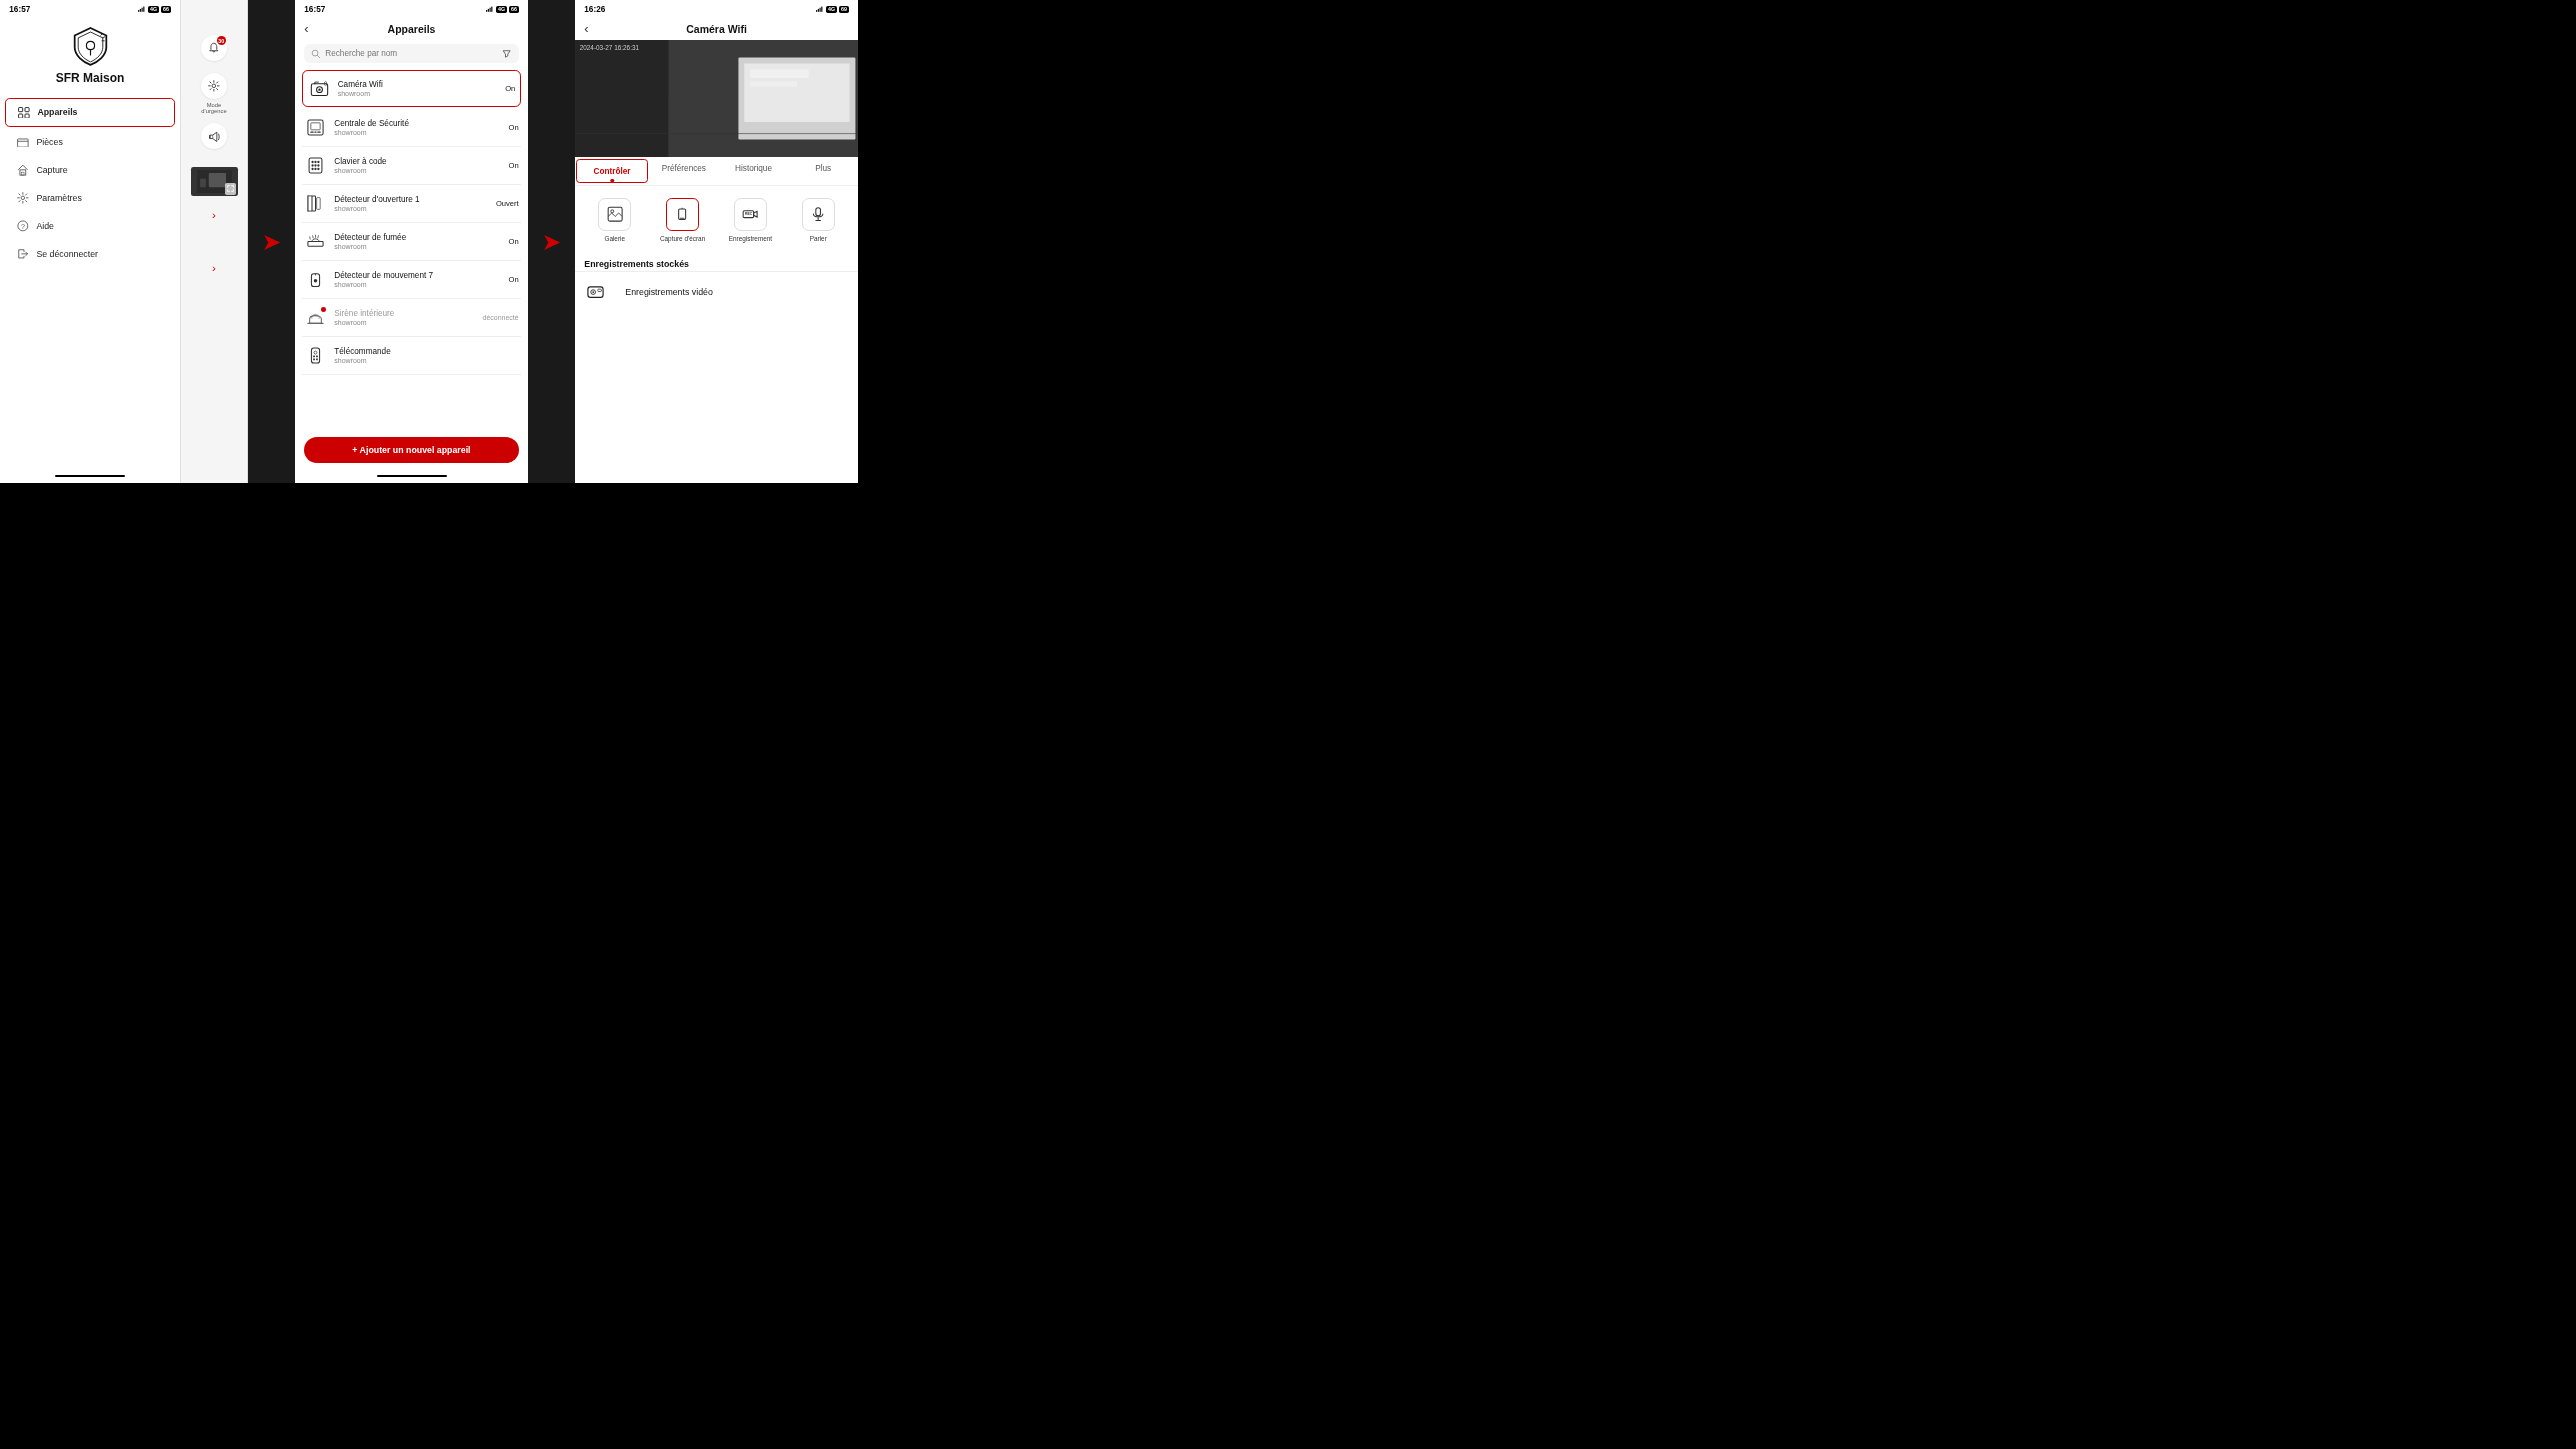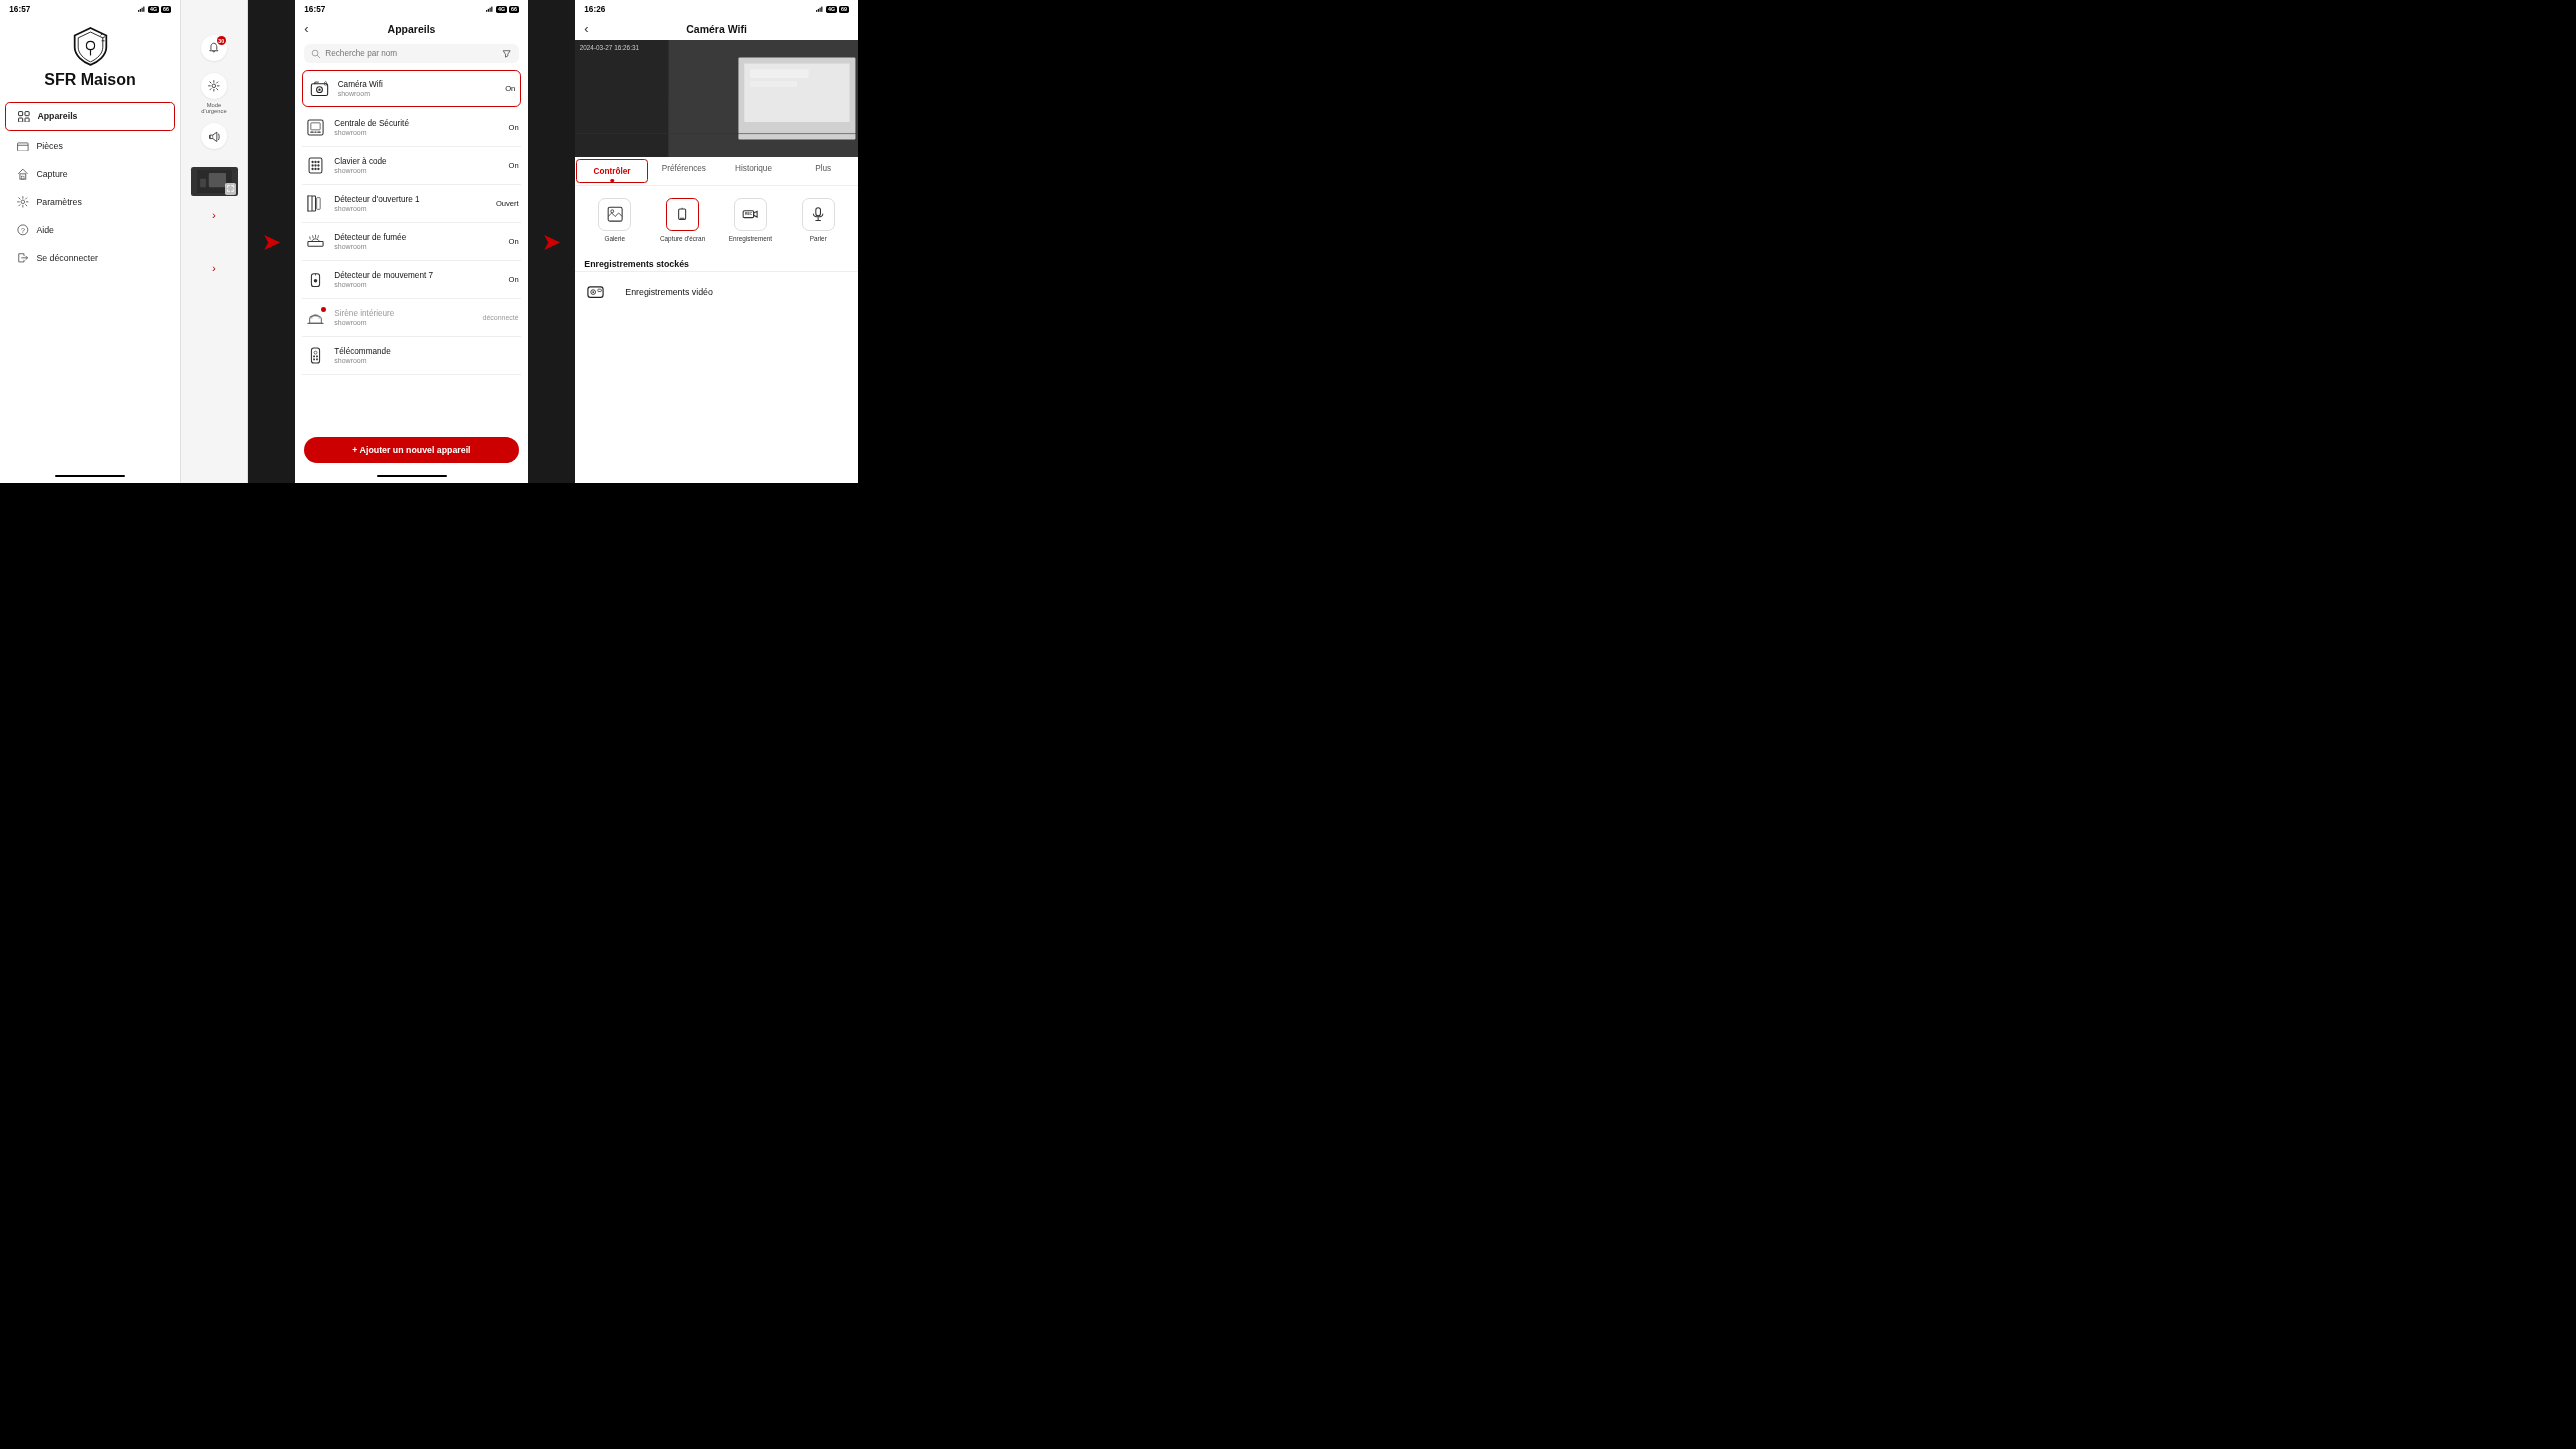--- a/index.html
+++ b/index.html
@@ -46,21 +46,21 @@
       flex-direction: column;
       align-items: center;
       padding: 9.3px 0 7px;
     }
     .logo-shield {
       width: 41px;
       height: 41px;
       position: relative;
     }
     .app-name {
-      font-size: 16px;
+      font-size: 12px;
       font-weight: 700;
       margin-top: 4.7px;
       color: #111;
     }
 
     .nav-menu {
       flex: 1;
       padding: 4.7px 0;
     }
     .nav-item {

